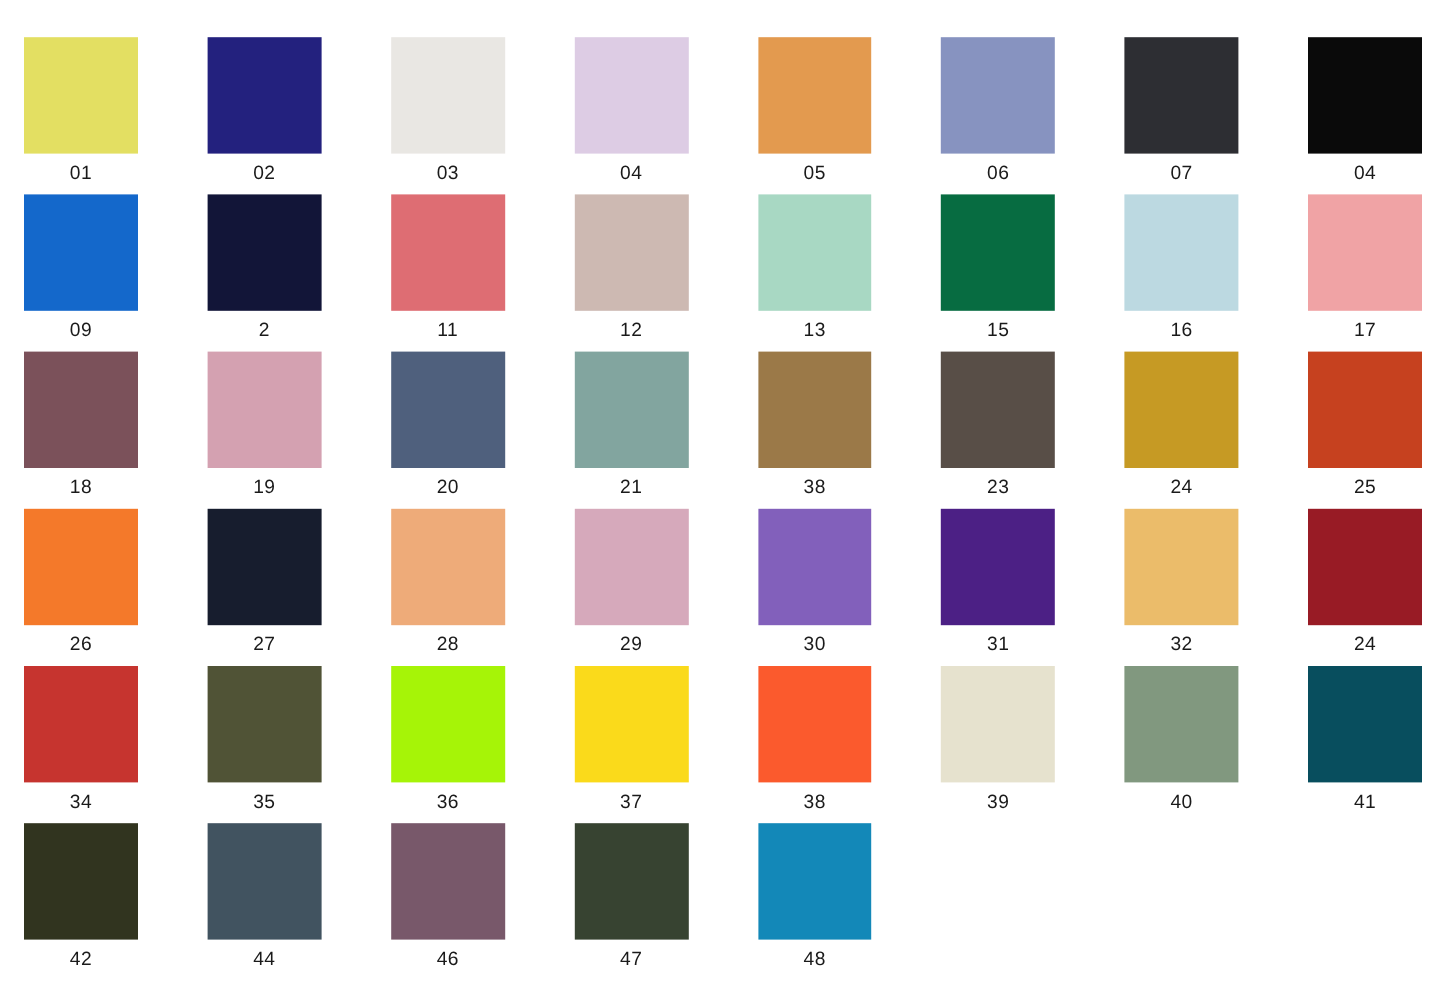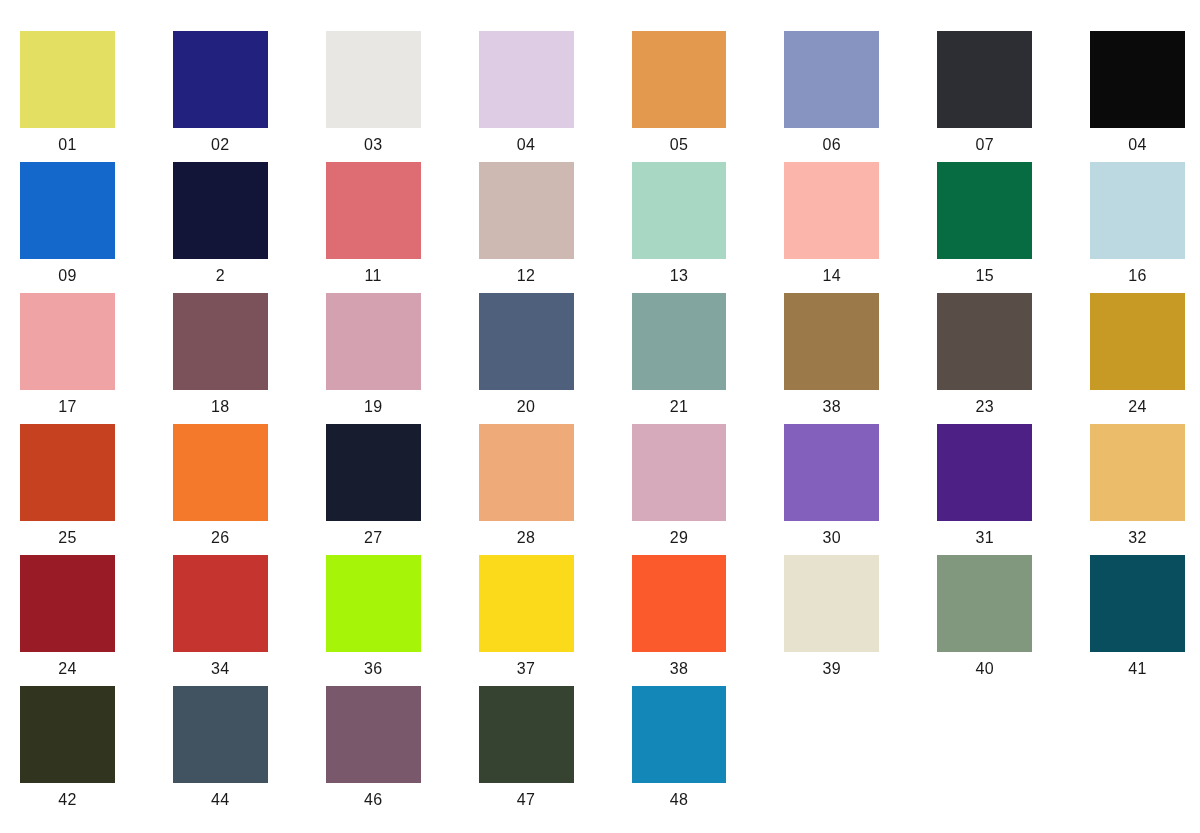--- a/index.html
+++ b/index.html
@@ -98,24 +98,20 @@
     </div>
     <div class="swatch-cell">
       <div class="swatch-chip" style="background-color: rgb(205, 185, 178);"></div>
       <span class="swatch-label">12</span>
     </div>
     <div class="swatch-cell">
       <div class="swatch-chip" style="background-color: rgb(168, 216, 195);"></div>
       <span class="swatch-label">13</span>
     </div>
     <div class="swatch-cell">
-      <div class="swatch-chip" style="background-color: rgb(252, 181, 171);"></div>
-      <span class="swatch-label">14</span>
-    </div>
-    <div class="swatch-cell">
       <div class="swatch-chip" style="background-color: rgb(7, 108, 65);"></div>
       <span class="swatch-label">15</span>
     </div>
     <div class="swatch-cell">
       <div class="swatch-chip" style="background-color: rgb(188, 217, 225);"></div>
       <span class="swatch-label">16</span>
     </div>
     <div class="swatch-cell">
       <div class="swatch-chip" style="background-color: rgb(240, 163, 165);"></div>
       <span class="swatch-label">17</span>
@@ -180,20 +176,24 @@
       <div class="swatch-chip" style="background-color: rgb(235, 188, 106);"></div>
       <span class="swatch-label">32</span>
     </div>
     <div class="swatch-cell">
       <div class="swatch-chip" style="background-color: rgb(152, 27, 37);"></div>
       <span class="swatch-label">24</span>
     </div>
     <div class="swatch-cell">
       <div class="swatch-chip" style="background-color: rgb(198, 52, 47);"></div>
       <span class="swatch-label">34</span>
+    </div>
+    <div class="swatch-cell">
+      <div class="swatch-chip" style="background-color: rgb(80, 83, 54);"></div>
+      <span class="swatch-label">35</span>
     </div>
     <div class="swatch-cell">
       <div class="swatch-chip" style="background-color: rgb(166, 244, 7);"></div>
       <span class="swatch-label">36</span>
     </div>
     <div class="swatch-cell">
       <div class="swatch-chip" style="background-color: rgb(250, 218, 27);"></div>
       <span class="swatch-label">37</span>
     </div>
     <div class="swatch-cell">

